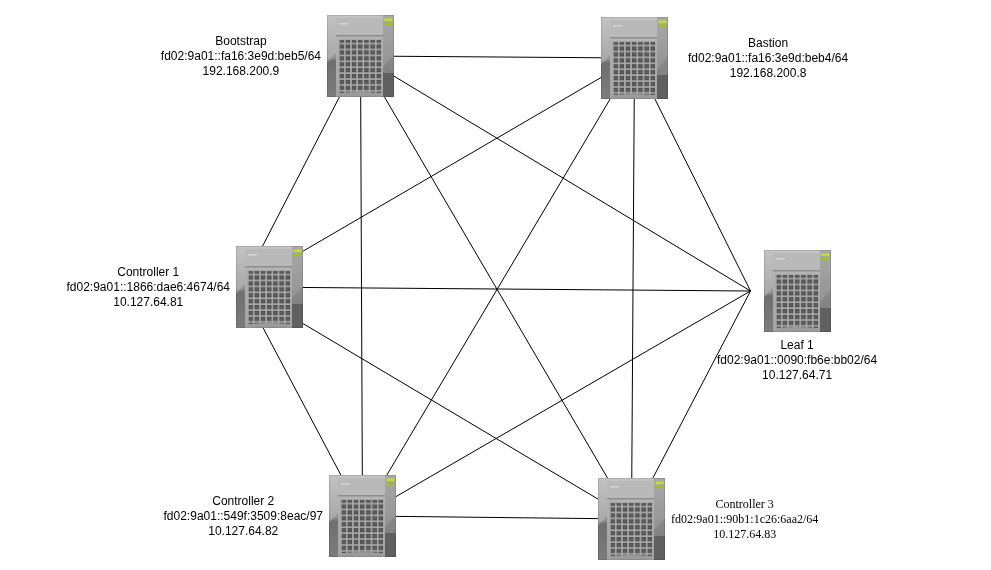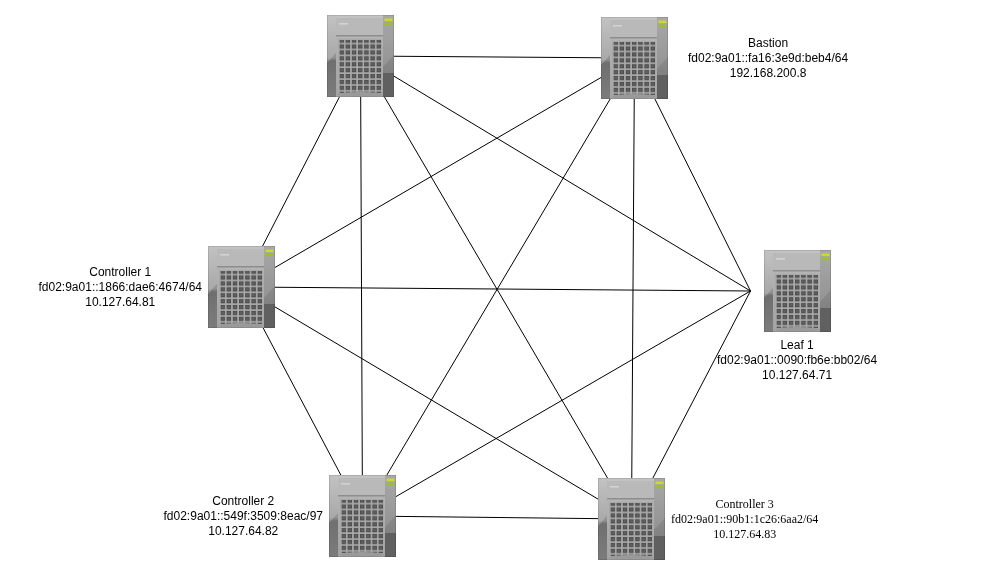--- a/index.html
+++ b/index.html
@@ -28,21 +28,21 @@
     text-align: center;
     font-size: 12px;
     line-height: 15px;
     color: #000000;
     white-space: nowrap;
   }
   .icon { width: 67px; height: 82px; display: block; flex: 0 0 auto; }
   
   #n-bootstrap   { right: 597px; top: 15px;  }
   #n-bastion     { left: 601px;  top: 17px; gap: 20px;  }
-  #n-controller1 { right: 716px; top: 246px; justify-content: center; }
+  #n-controller1 { right: 688px; top: 246px; justify-content: center; }
   #n-leaf1       { left: 717px;  top: 250px; flex-direction: column; }
   #n-controller2 { right: 595px; top: 475px; }
   #n-controller3 { left: 598px;  top: 478px; font-family: Liberation Serif, serif; }
 </style>
 </head>
 <body>
 
 <svg width="0" height="0" style="position:absolute" aria-hidden="true">
   <defs>
     <linearGradient id="gLeft" x1="0" y1="0" x2="0" y2="1">
@@ -99,20 +99,25 @@
       <line x1="634.5" y1="58" x2="631.5" y2="519" stroke="#000000" stroke-width="1"></line>
       <line x1="241.5" y1="287" x2="750.5" y2="291" stroke="#000000" stroke-width="1"></line>
       <line x1="241.5" y1="287" x2="362.5" y2="516" stroke="#000000" stroke-width="1"></line>
       <line x1="241.5" y1="287" x2="631.5" y2="519" stroke="#000000" stroke-width="1"></line>
       <line x1="750.5" y1="291" x2="362.5" y2="516" stroke="#000000" stroke-width="1"></line>
       <line x1="750.5" y1="291" x2="631.5" y2="519" stroke="#000000" stroke-width="1"></line>
       <line x1="362.5" y1="516" x2="631.5" y2="519" stroke="#000000" stroke-width="1"></line>
     </svg>
 
   <div class="node" id="n-bootstrap">
+    <div class="label">
+      <div>Bootstrap</div>
+      <div>fd02:9a01::fa16:3e9d:beb5/64</div>
+      <div>192.168.200.9</div>
+    </div>
     <svg class="icon" viewBox="0 0 67 82">
         <use href="#server-icon"></use>
       </svg>
   </div>
 
   <div class="node" id="n-bastion">
     <svg class="icon" viewBox="0 0 67 82">
         <use href="#server-icon"></use>
       </svg>
     <div class="label">

